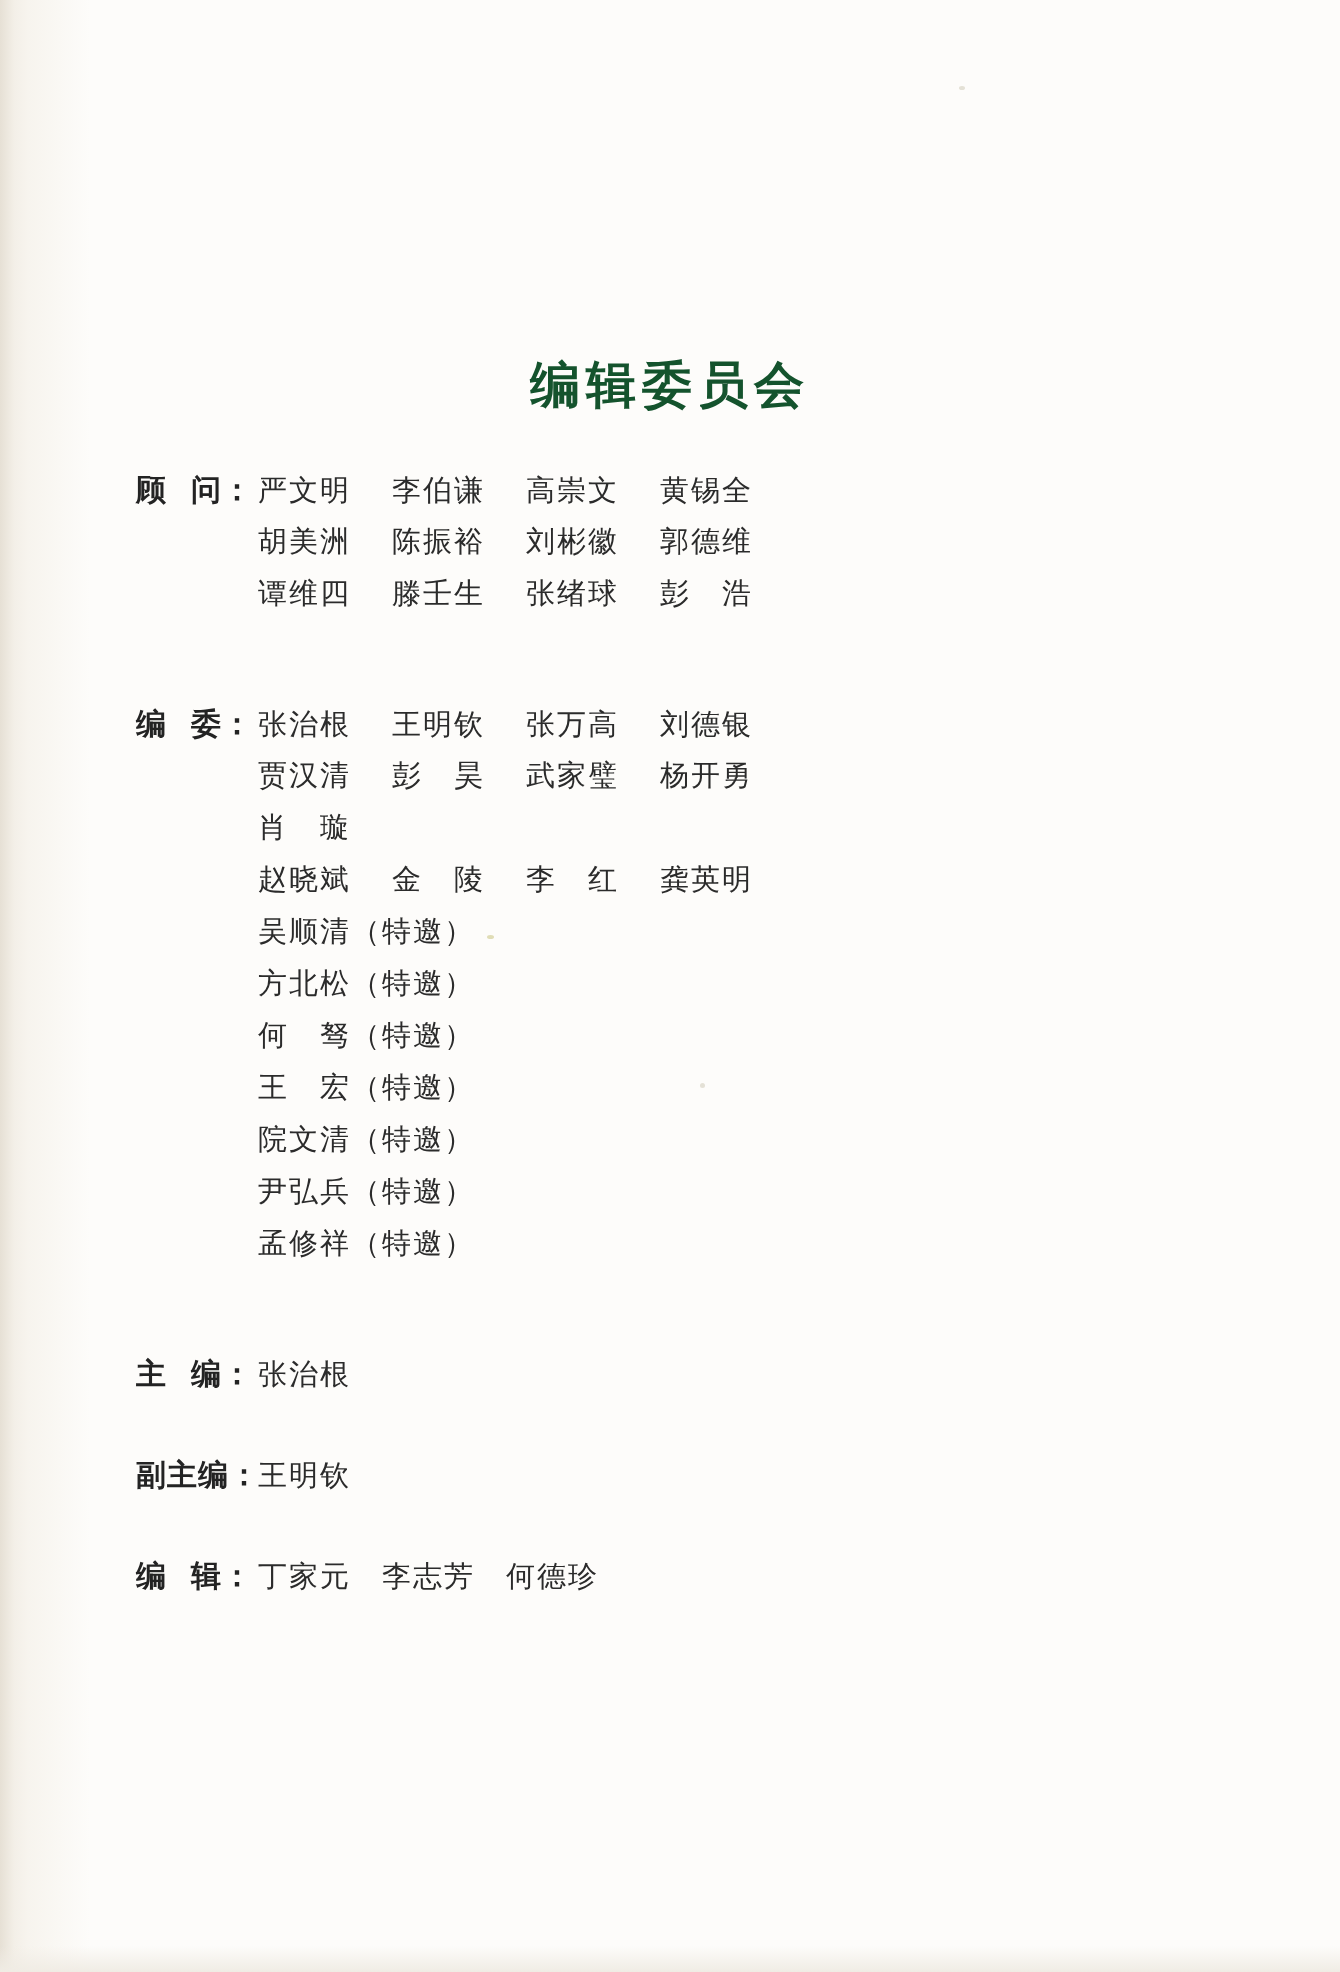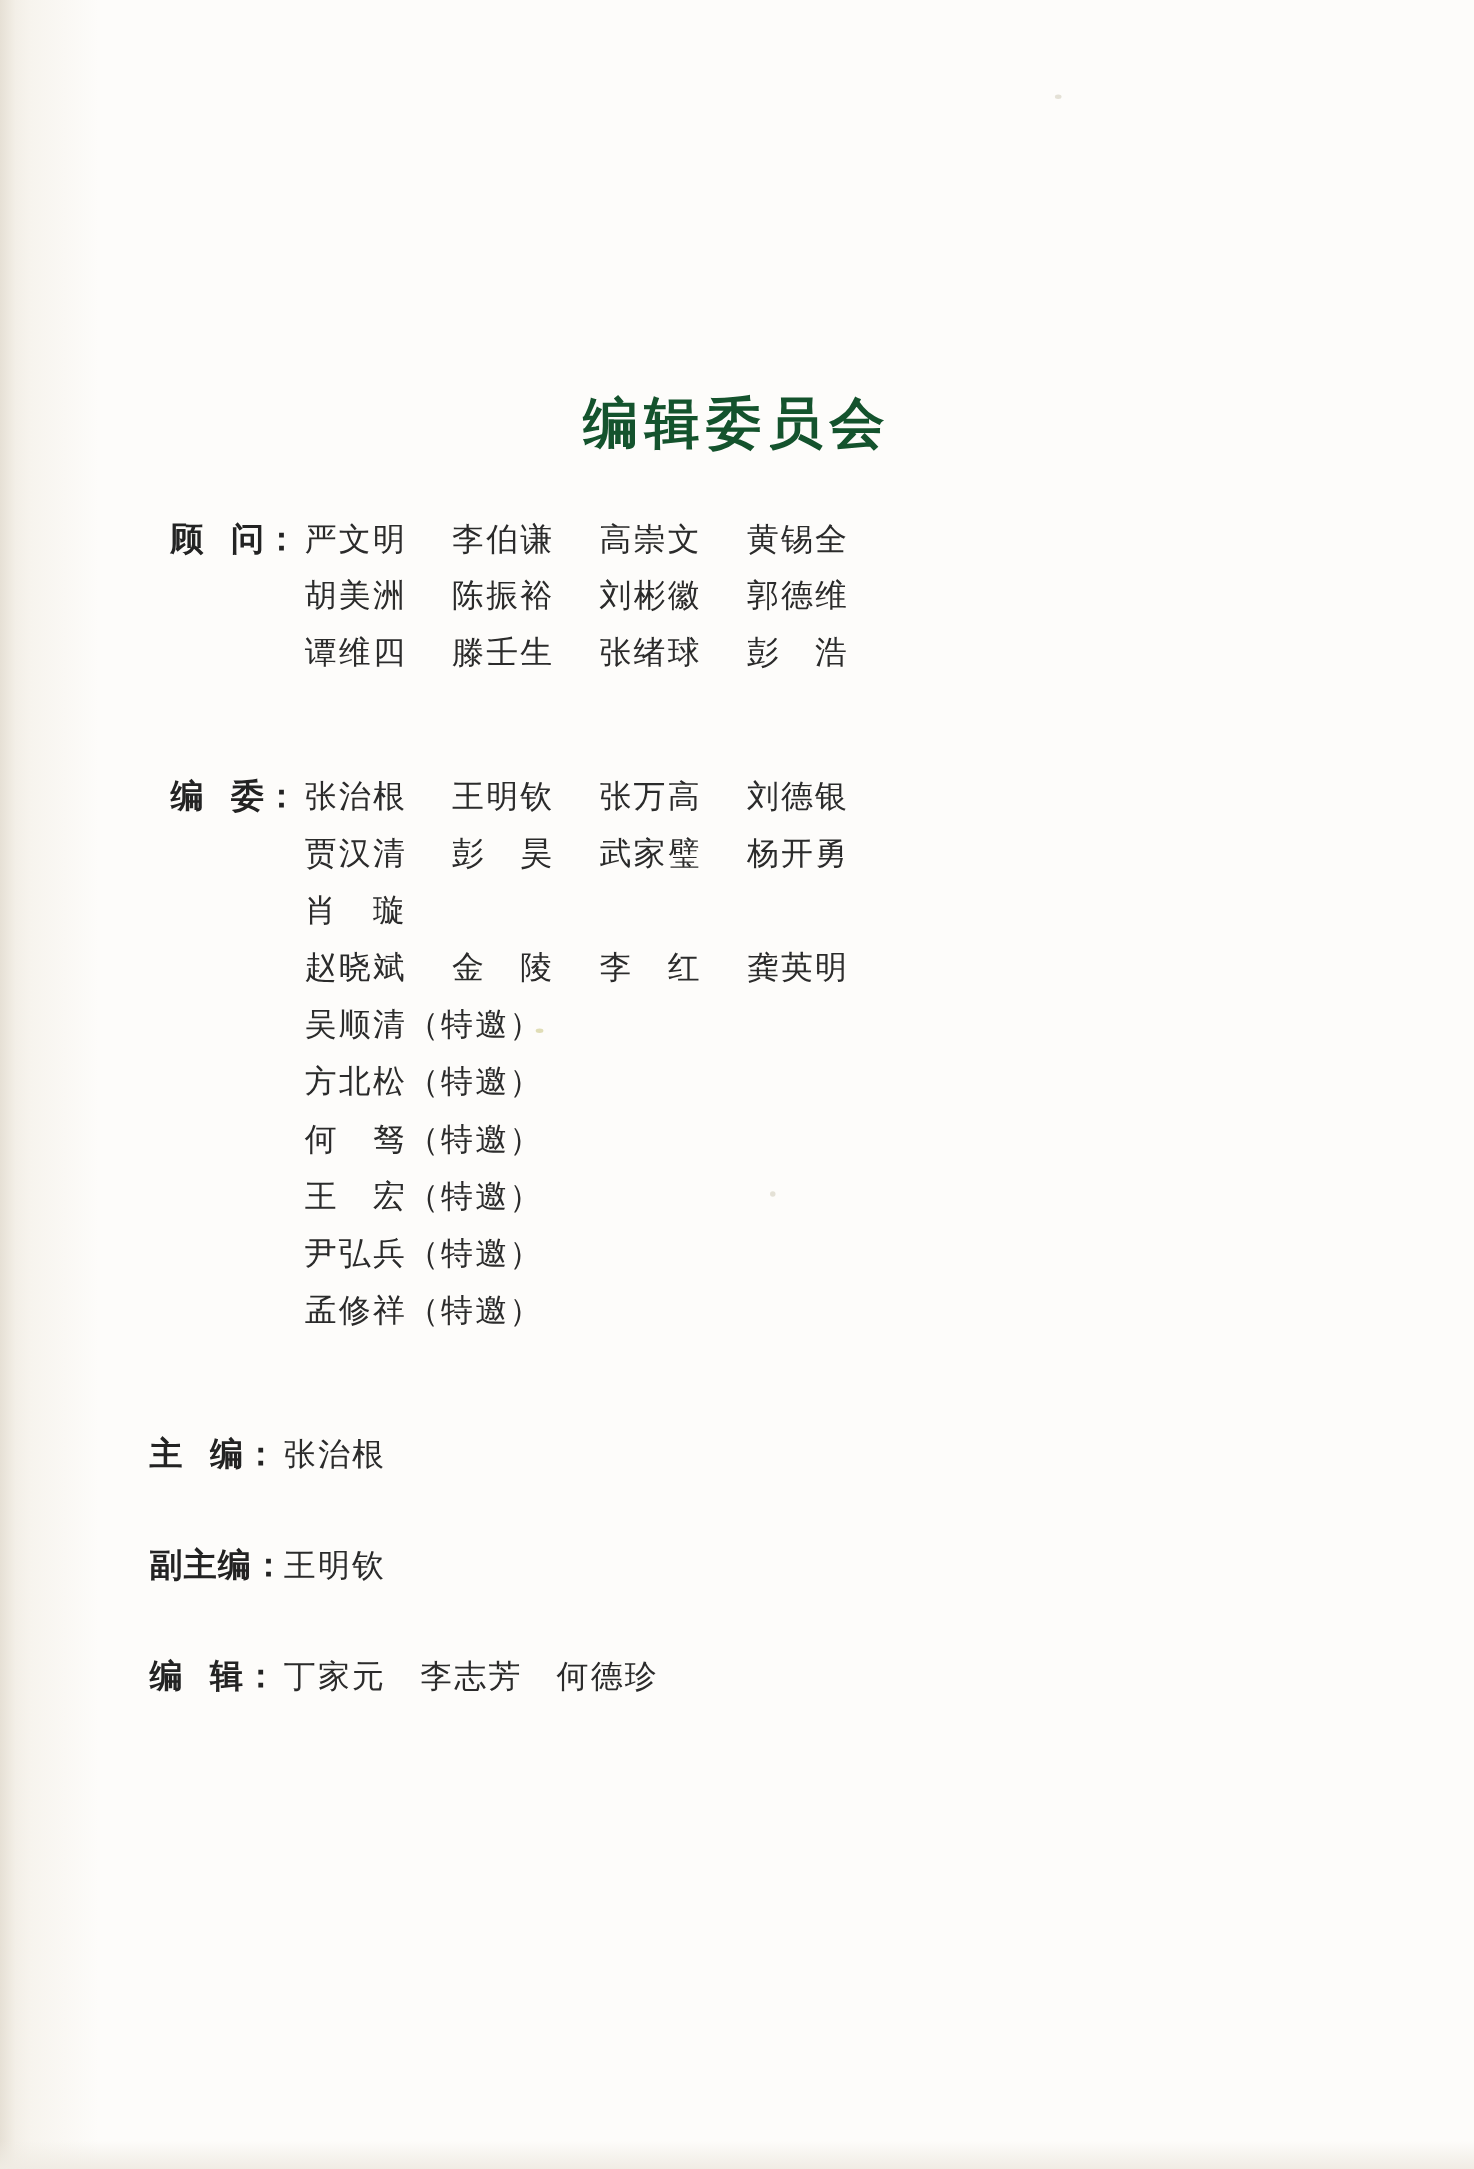--- a/index.html
+++ b/index.html
@@ -65,21 +65,20 @@
 
   .sections {
     position: absolute;
     top: 470px;
     left: 136px;
     width: 1060px;
   }
 
   .section {
     margin-bottom: 34px;
-    margin-left: 19px;
   }
 
   .row {
     display: flex;
     align-items: baseline;
     height: 52px;
   }
 
   .label {
     width: 122px;
@@ -248,20 +247,24 @@
         <div class="row">
           <div class="label"></div>
           <div class="single-line">何　驽（特邀）</div>
         </div>
         <div class="row">
           <div class="label"></div>
           <div class="single-line">王　宏（特邀）</div>
         </div>
         <div class="row">
           <div class="label"></div>
+          <div class="single-line">院文清（特邀）</div>
+        </div>
+        <div class="row">
+          <div class="label"></div>
           <div class="single-line">尹弘兵（特邀）</div>
         </div>
         <div class="row">
           <div class="label"></div>
           <div class="single-line">孟修祥（特邀）</div>
         </div>
       </div>
 
       <div class="block-gap"></div>
 

